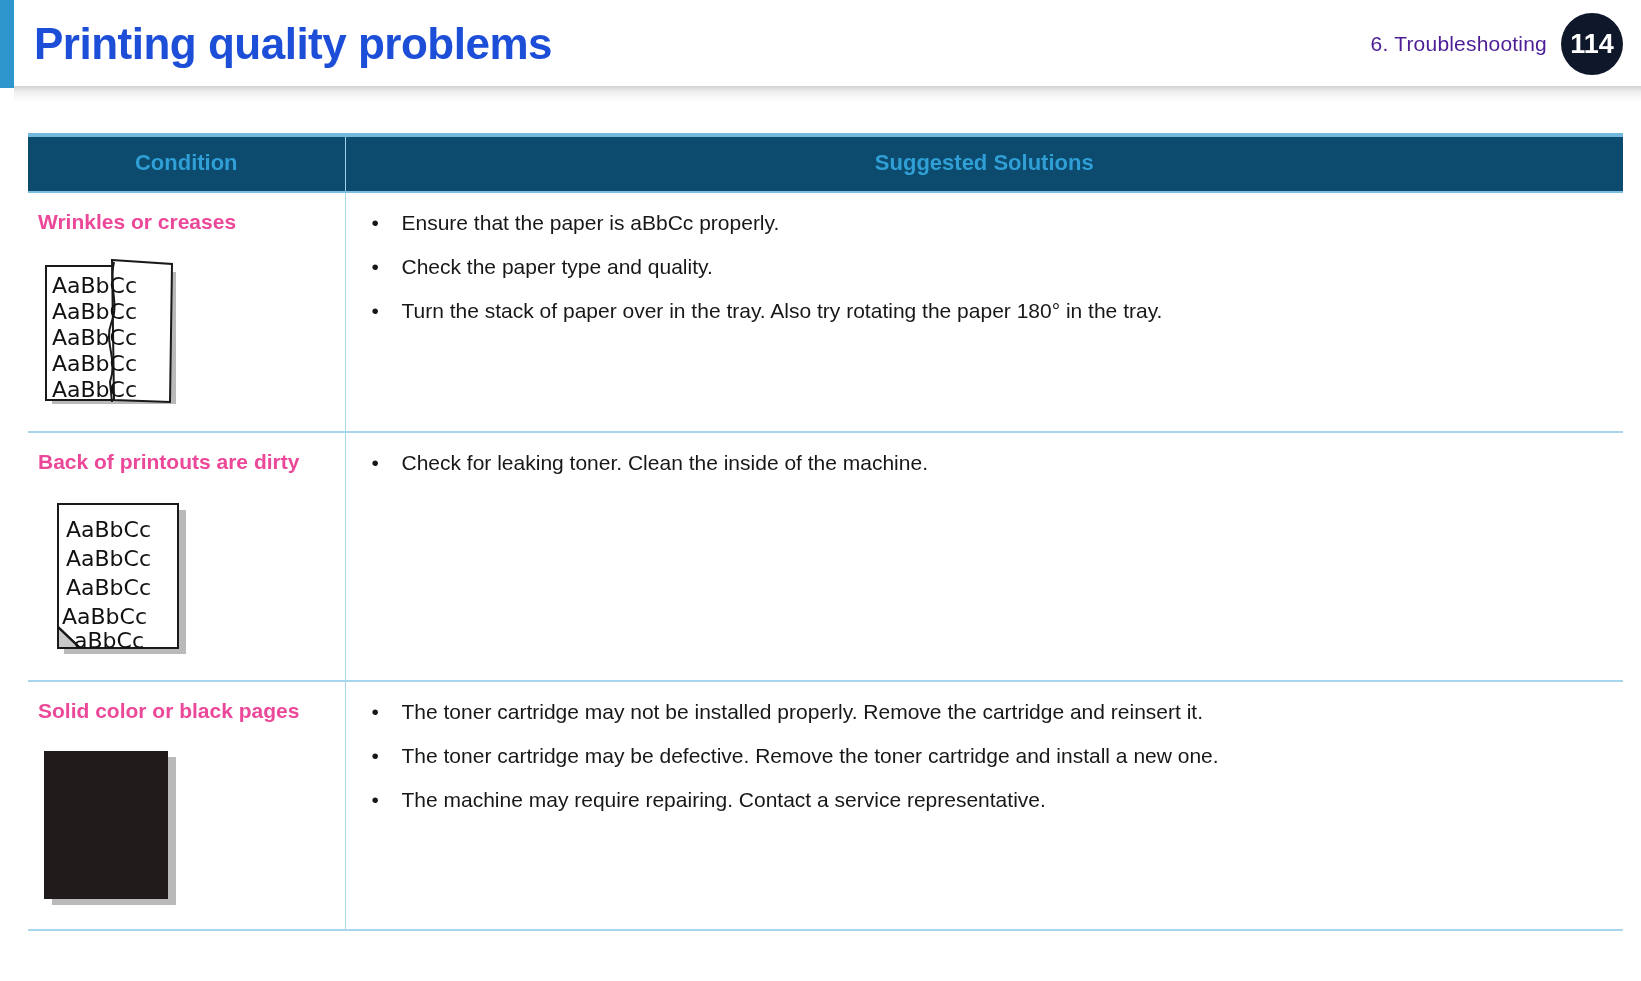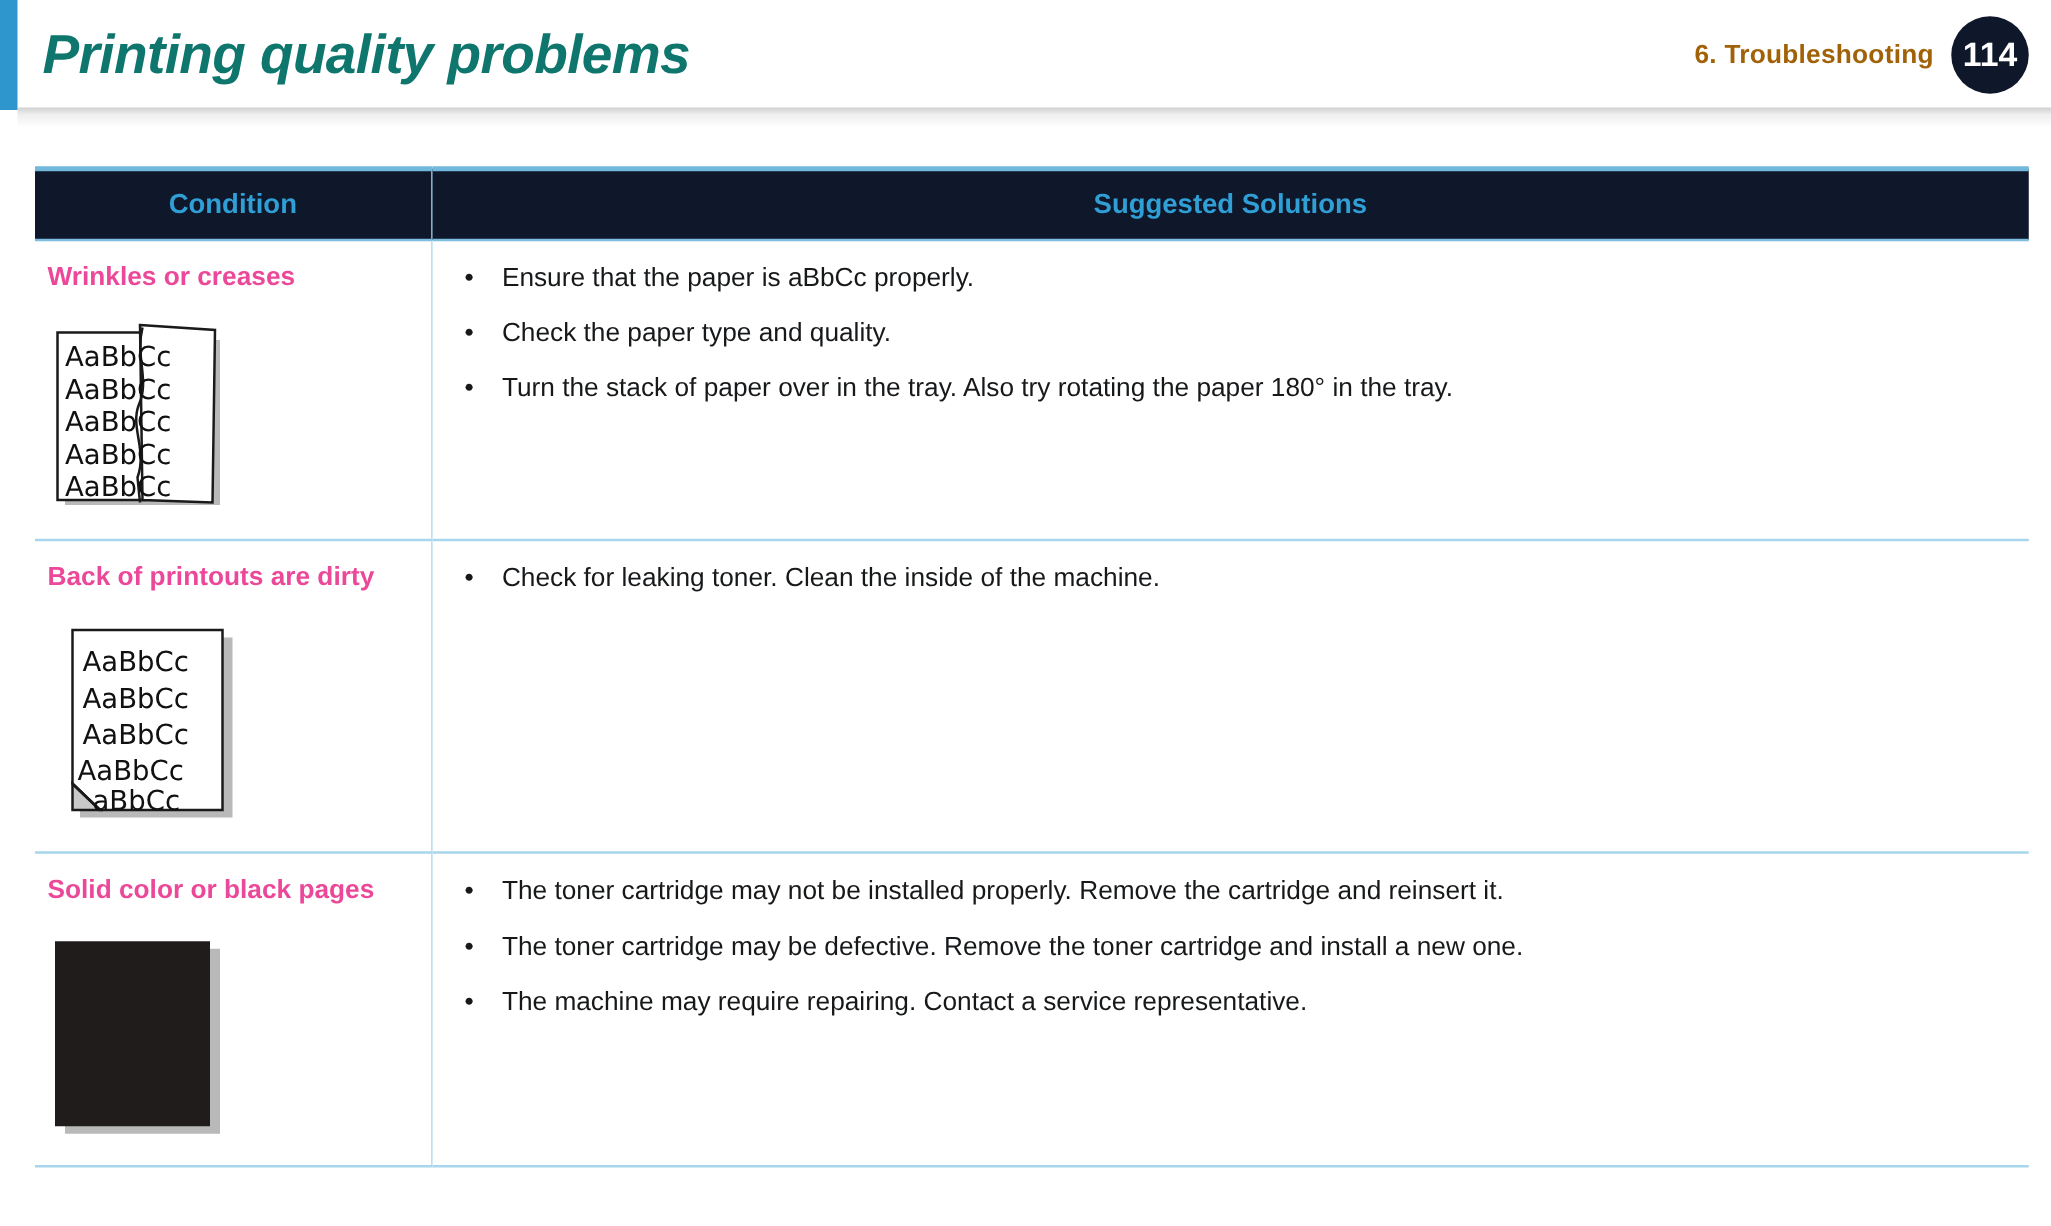--- a/index.html
+++ b/index.html
@@ -32,36 +32,35 @@
     height: 88px;
     display: flex;
     align-items: center;
     justify-content: space-between;
     padding: 0 18px 0 34px;
   }
 
   .page-title {
     font-size: 44px;
     font-weight: bold;
-    color: #0f766e;
+    color: #1d4ed8;
     letter-spacing: -0.5px;
     white-space: nowrap;
-    font-style: italic;
   }
 
   .header-right {
     display: flex;
     align-items: center;
     gap: 14px;
   }
 
   .chapter-label {
     font-size: 21px;
-    font-weight: bold;
-    color: #a16207;
+    font-weight: normal;
+    color: #4c1d95;
     letter-spacing: 0.2px;
     white-space: nowrap;
   }
 
   .page-number-badge {
     width: 62px; height: 62px;
     border-radius: 50%;
     background: #0f172a;
     color: #ffffff;
     font-size: 27px;
@@ -91,21 +90,21 @@
   .tbl {
     width: 100%;
     border-collapse: collapse;
     table-layout: fixed;
   }
 
   .tbl col.c-cond { width: 317px; }
   .tbl col.c-sol  { width: 1278px; }
 
   .tbl thead th {
-    background: #0f172a;
+    background: #0c4a6e;
     border-top: 4px solid #72b8dd;
     border-bottom: 2px solid #7cbde0;
     color: #2f9fd6;
     font-size: 22px;
     font-weight: bold;
     padding: 13px 0 15px 0;
     text-align: center;
     margin-left: 12px;
   }
   .tbl thead th.th-cond { border-right: 1px solid #9fd0ea; }

